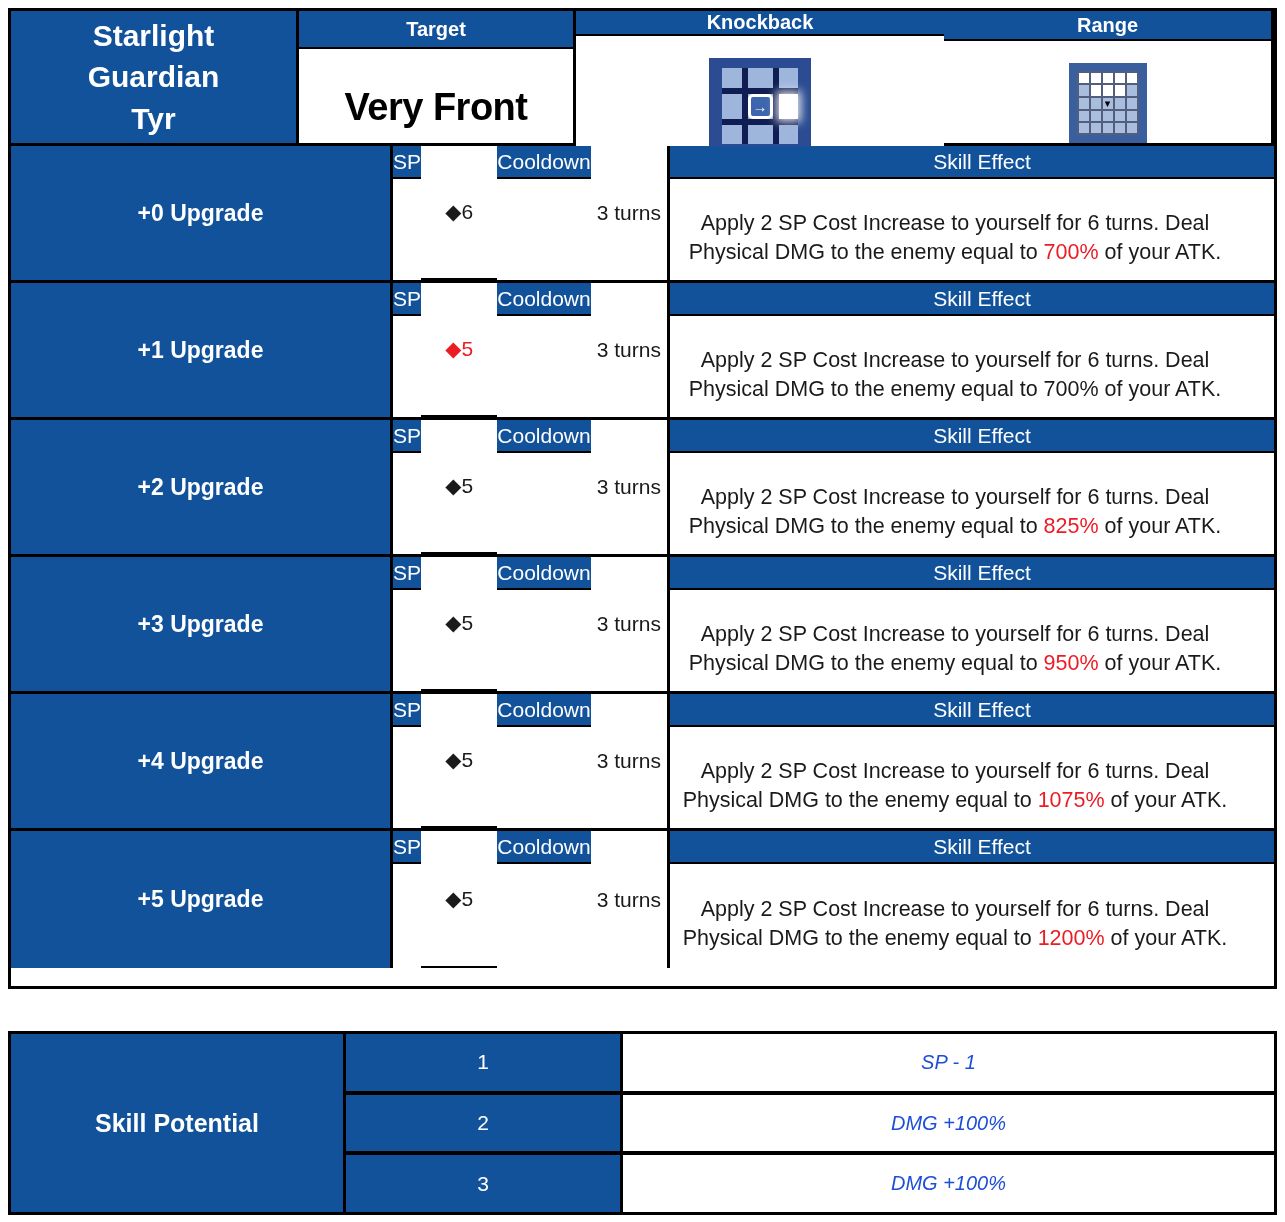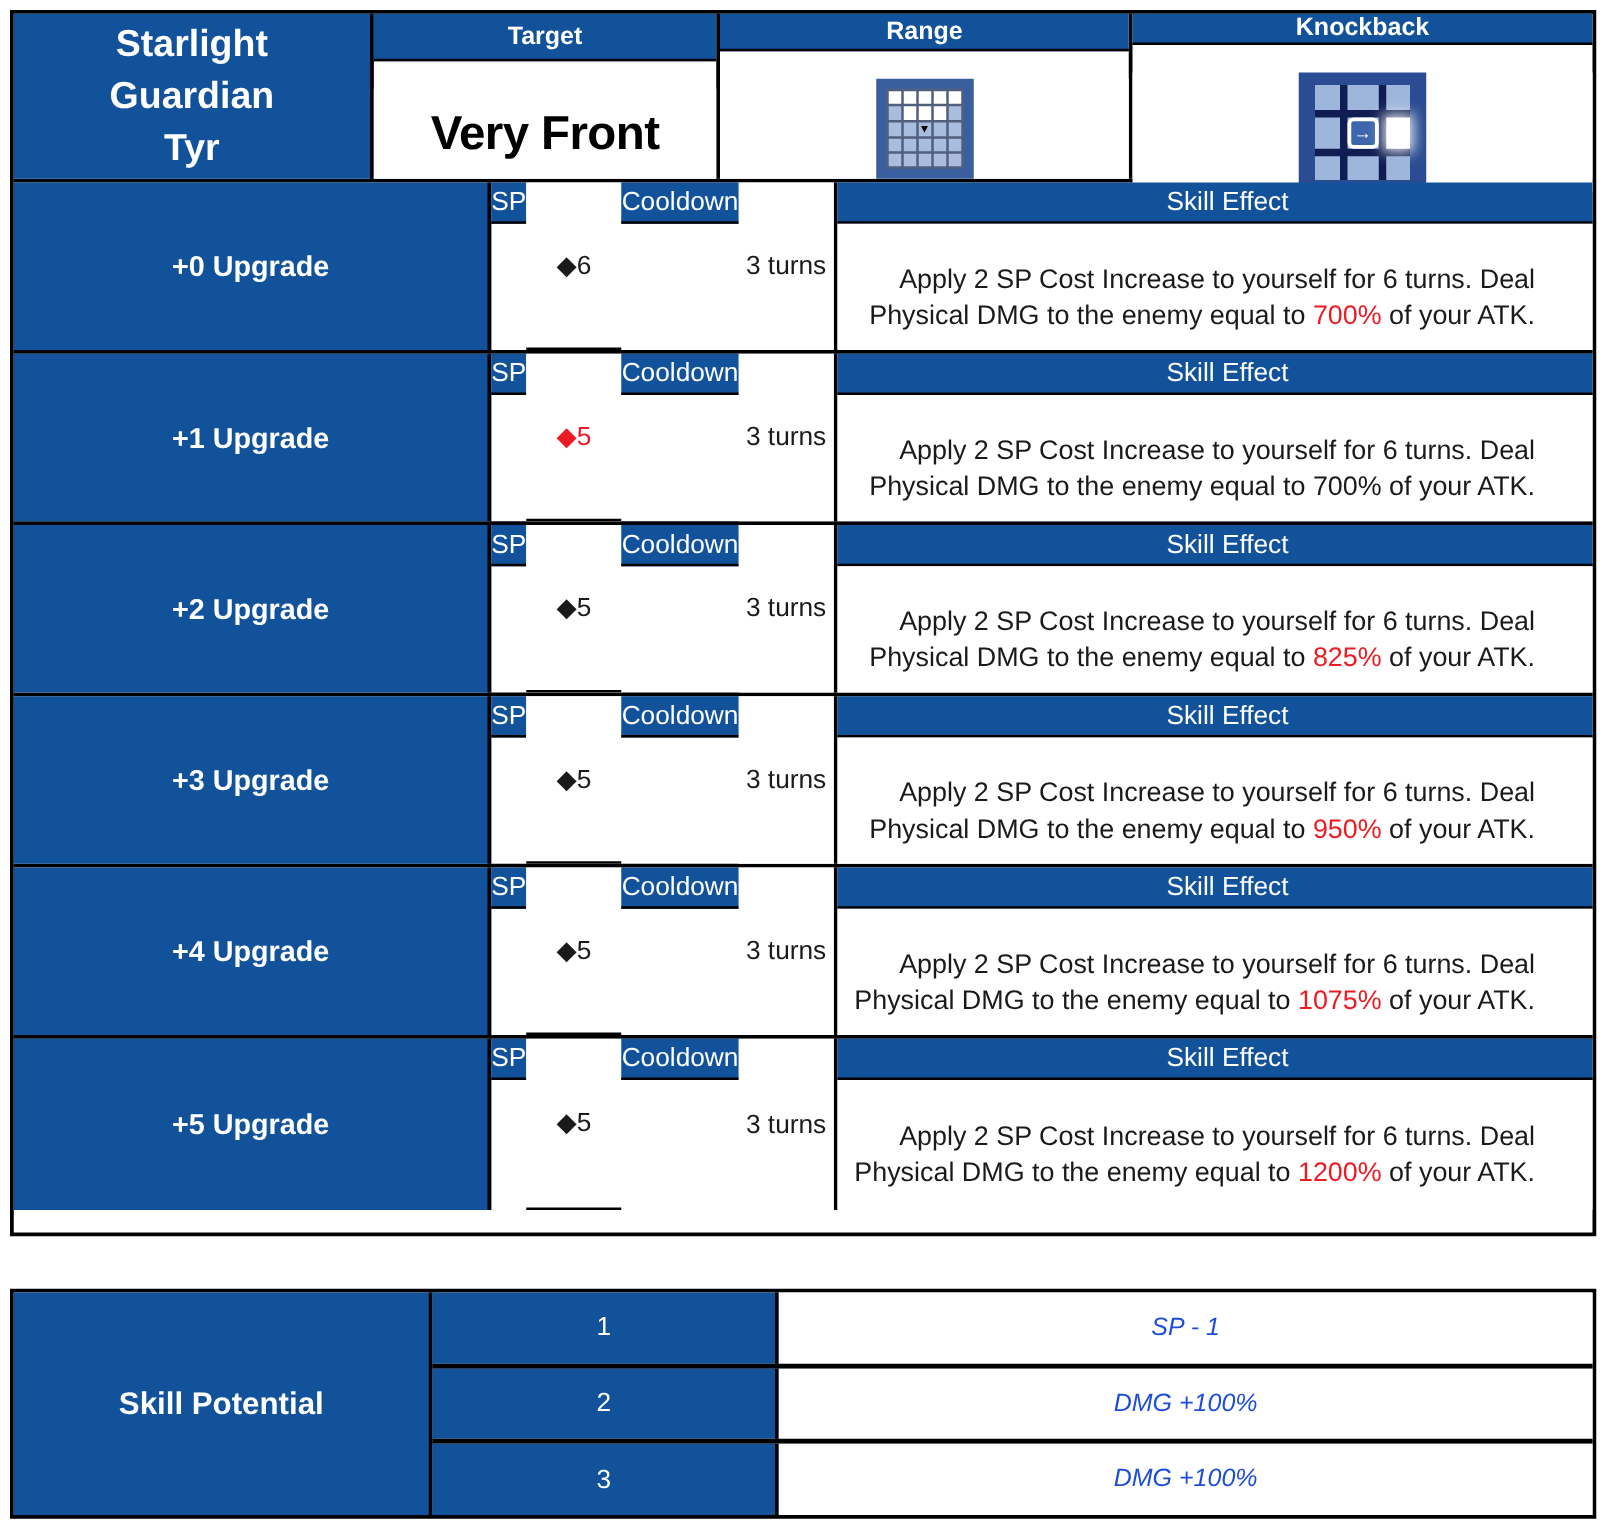--- a/index.html
+++ b/index.html
@@ -44,21 +44,21 @@
   .sp-col > div:not(:last-child) { border-bottom:2px solid #000; }
   .sub-hdr {
     height:33px; background:#11529B; color:#fff; flex:none;
     display:flex; align-items:center; justify-content:center; font-size:21px;
   }
   .sub-val { flex:1; background:#fff; display:flex; align-items:center; justify-content:center; font-size:21px; color:#1A1A1A; }
   .effect-col { flex:1; display:flex; flex-direction:column; }
   .effect-hdr { border-bottom:2px solid #000;padding-left:20px; }
   .effect-text {
     flex:1; background:#fff; display:flex; align-items:center;
-    padding:22px 46px 6px 12px; font-size:21.5px; line-height:1.33; text-align:right;
+    padding:22px 46px 6px 12px; font-size:21.5px; line-height:1.33; text-align:center;
   }
 
   
   .grid-icon { display:flex; }
   .range-icon { width:78px; height:80px; padding:8px; }
   .kb-icon { width:102px; height:96px; padding:10px 13px; }
   .grid-cells { display:grid; width:100%; height:100%; grid-auto-rows:1fr; }
   .range-icon .grid-cells { gap:2px; padding:2px; }
   .kb-icon .grid-cells { gap:6px; padding:0; }
   .gcell { display:flex; align-items:center; justify-content:center; position:relative; }
@@ -93,20 +93,40 @@
   <div class="main-table">
 
     <div class="header-row">
       <div class="char-cell">Starlight Guardian Tyr</div>
       <div class="hdr-col col-target">
         <div class="col-hdr">Target</div>
         <div class="col-val">
           <span class="very-front">Very Front</span>
         </div>
       </div>
+      <div class="hdr-col col-kb">
+        <div class="col-hdr">Knockback</div>
+        <div class="col-val">
+          <div class="grid-icon kb-icon" style="background: rgb(43, 76, 146);">
+              <div class="grid-cells" style="background: rgb(15, 29, 82); grid-template-columns: repeat(3, 1fr);">
+                <div class="gcell" style="background: rgb(159, 182, 220);"></div>
+                <div class="gcell" style="background: rgb(159, 182, 220);"></div>
+                <div class="gcell" style="background: rgb(159, 182, 220);"></div>
+                <div class="gcell" style="background: rgb(159, 182, 220);"></div>
+                <div class="gcell" style="background: rgb(159, 182, 220);">
+                  <span class="arrow-badge" style="background: rgb(61, 102, 174);">→</span>
+                </div>
+                <div class="gcell" style="background: rgb(255, 255, 255); box-shadow: rgba(255, 255, 255, 0.85) 0px 0px 10px 3px;"></div>
+                <div class="gcell" style="background: rgb(159, 182, 220);"></div>
+                <div class="gcell" style="background: rgb(159, 182, 220);"></div>
+                <div class="gcell" style="background: rgb(159, 182, 220);"></div>
+              </div>
+            </div>
+        </div>
+      </div>
       <div class="hdr-col col-range">
         <div class="col-hdr">Range</div>
         <div class="col-val">
           <div class="grid-icon range-icon" style="background: rgb(58, 95, 158);">
               <div class="grid-cells" style="background: rgb(81, 95, 124); grid-template-columns: repeat(5, 1fr);">
                 <div class="gcell" style="background: rgb(255, 255, 255);"></div>
                 <div class="gcell" style="background: rgb(255, 255, 255);"></div>
                 <div class="gcell" style="background: rgb(255, 255, 255);"></div>
                 <div class="gcell" style="background: rgb(255, 255, 255);"></div>
                 <div class="gcell" style="background: rgb(255, 255, 255);"></div>
@@ -125,40 +145,20 @@
                 <div class="gcell" style="background: rgb(169, 189, 222);"></div>
                 <div class="gcell" style="background: rgb(169, 189, 222);"></div>
                 <div class="gcell" style="background: rgb(169, 189, 222);"></div>
                 <div class="gcell" style="background: rgb(169, 189, 222);"></div>
                 <div class="gcell" style="background: rgb(169, 189, 222);"></div>
                 <div class="gcell" style="background: rgb(169, 189, 222);"></div>
                 <div class="gcell" style="background: rgb(169, 189, 222);"></div>
                 <div class="gcell" style="background: rgb(169, 189, 222);"></div>
                 <div class="gcell" style="background: rgb(169, 189, 222);"></div>
                 <div class="gcell" style="background: rgb(169, 189, 222);"></div>
-              </div>
-            </div>
-        </div>
-      </div>
-      <div class="hdr-col col-kb">
-        <div class="col-hdr">Knockback</div>
-        <div class="col-val">
-          <div class="grid-icon kb-icon" style="background: rgb(43, 76, 146);">
-              <div class="grid-cells" style="background: rgb(15, 29, 82); grid-template-columns: repeat(3, 1fr);">
-                <div class="gcell" style="background: rgb(159, 182, 220);"></div>
-                <div class="gcell" style="background: rgb(159, 182, 220);"></div>
-                <div class="gcell" style="background: rgb(159, 182, 220);"></div>
-                <div class="gcell" style="background: rgb(159, 182, 220);"></div>
-                <div class="gcell" style="background: rgb(159, 182, 220);">
-                  <span class="arrow-badge" style="background: rgb(61, 102, 174);">→</span>
-                </div>
-                <div class="gcell" style="background: rgb(255, 255, 255); box-shadow: rgba(255, 255, 255, 0.85) 0px 0px 10px 3px;"></div>
-                <div class="gcell" style="background: rgb(159, 182, 220);"></div>
-                <div class="gcell" style="background: rgb(159, 182, 220);"></div>
-                <div class="gcell" style="background: rgb(159, 182, 220);"></div>
               </div>
             </div>
         </div>
       </div>
     </div>
 
     <div class="section">
       <div class="upgrade-cell">+0 Upgrade</div>
       <div class="sp-col">
         <div class="sub-hdr">SP</div>

